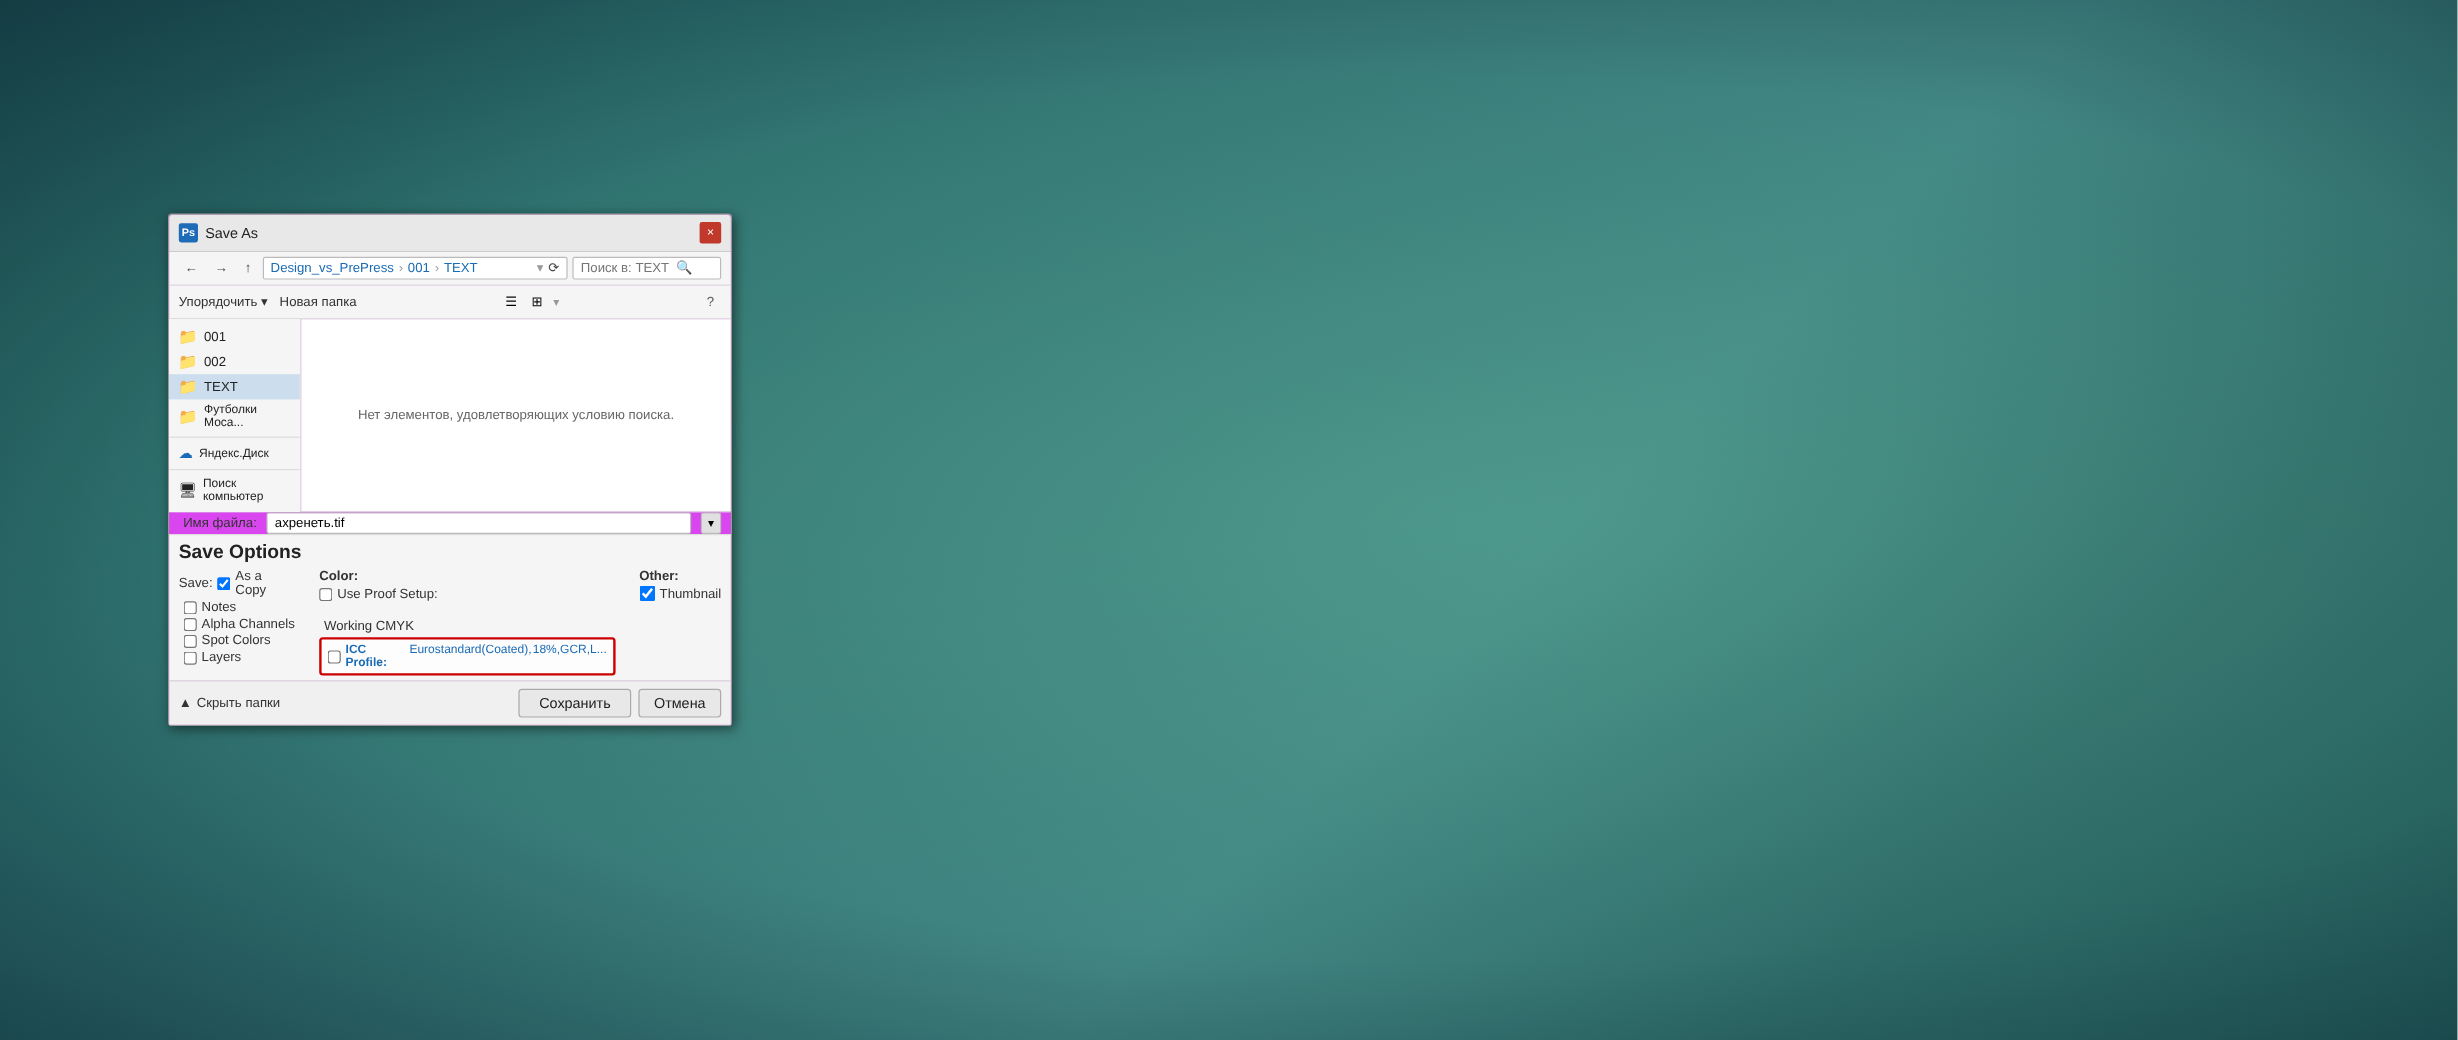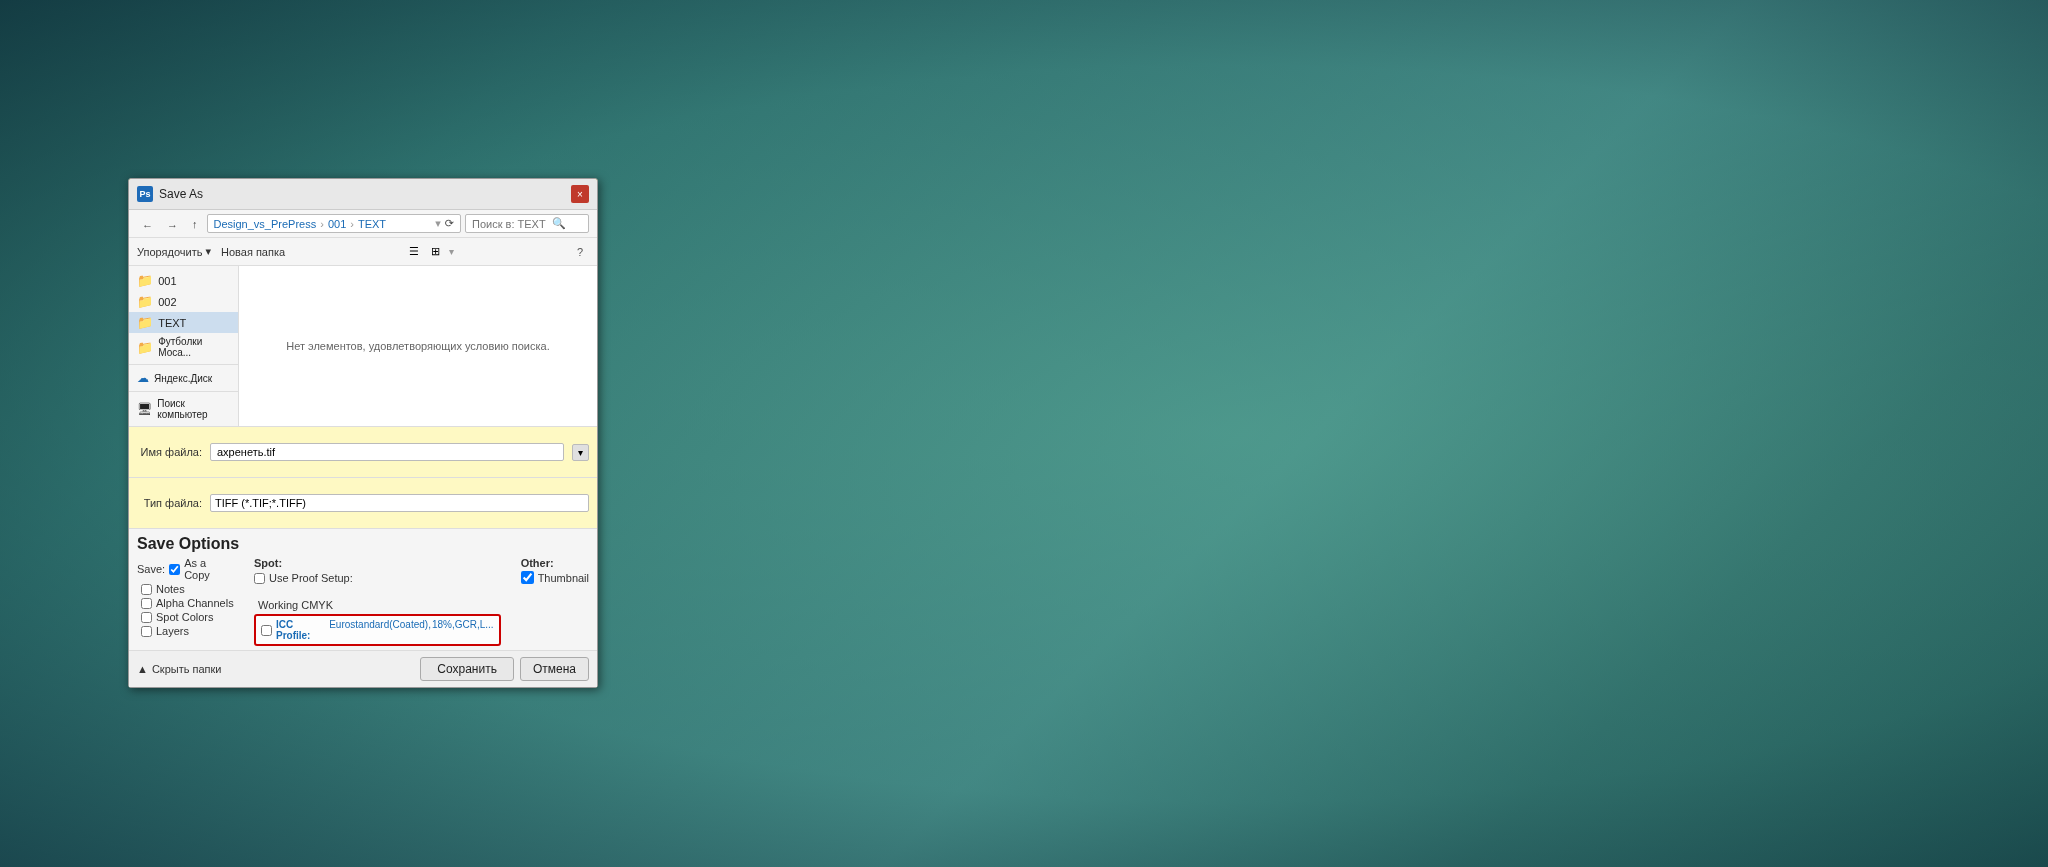--- a/index.html
+++ b/index.html
@@ -21,23 +21,23 @@
     .bg-overlay {
       position: absolute;
       inset: 0;
       background: radial-gradient(ellipse at 60% 50%, rgba(70,140,120,0.6) 0%, rgba(30,80,70,0.4) 60%, rgba(10,40,50,0.7) 100%);
     }
 
     
     .dialog {
       position: absolute;
       top: 178px;
-      left: 128px;
+      left: 140px;
       width: 470px;
-      background: #fef9c3;
+      background: #d946ef;
       border: 1px solid #999;
       box-shadow: 2px 2px 10px rgba(0,0,0,0.5);
       border-radius: 3px;
     }
 
     
     .title-bar {
       display: flex;
       align-items: center;
       justify-content: space-between;
@@ -215,21 +215,21 @@
       justify-content: center;
       font-size: 11px;
       color: #666;
       padding: 10px;
     }
 
     
     .file-row {
       display: flex;
       align-items: center;
-      padding: 16px 8px;
+      padding: 0 8px;
       border-top: 1px solid #ddd;
       gap: 8px;
       font-size: 11px;
     }
     .file-row label {
       width: 65px;
       text-align: right;
       color: #333;
       font-size: 11px;
     }
@@ -490,28 +490,20 @@
       <span>Нет элементов, удовлетворяющих условию поиска.</span>
     </div>
   </div>
 
   <div class="file-row">
     <label>Имя файла:</label>
     <input type="text" class="file-input" value="ахренеть.tif" style="">
     <button class="dropdown-arrow">▾</button>
   </div>
 
-  <div class="file-row">
-    <label>Тип файла:</label>
-    <div class="select-wrapper">
-      <select class="file-select" style="width:100%;padding-right:18px;">
-        <option>TIFF (*.TIF;*.TIFF)</option>
-      </select>
-    </div>
-  </div>
 
   <div class="save-options">
     <div class="save-options-title">Save Options</div>
     <div class="options-grid">
 
       <div class="options-col">
         <div class="checkbox-row">
           <span>Save:</span>
           <input type="checkbox" checked="" style="">
           <span>As a Copy</span>
@@ -528,21 +520,21 @@
           <input type="checkbox" style="">
           <span>Spot Colors</span>
         </div>
         <div class="checkbox-row" style="padding-left:4px;">
           <input type="checkbox" style="">
           <span>Layers</span>
         </div>
       </div>
 
       <div class="options-middle">
-        <div class="middle-label">Spot:</div>
+        <div class="middle-label">Color:</div>
 
         <div class="use-proof-section">
           <div class="checkbox-row">
             <input type="checkbox" style="">
             <span>Use Proof Setup:</span>
           </div>
           <div class="proof-value">Working CMYK</div>
         </div>
 
         <div class="icc-highlight-box">

